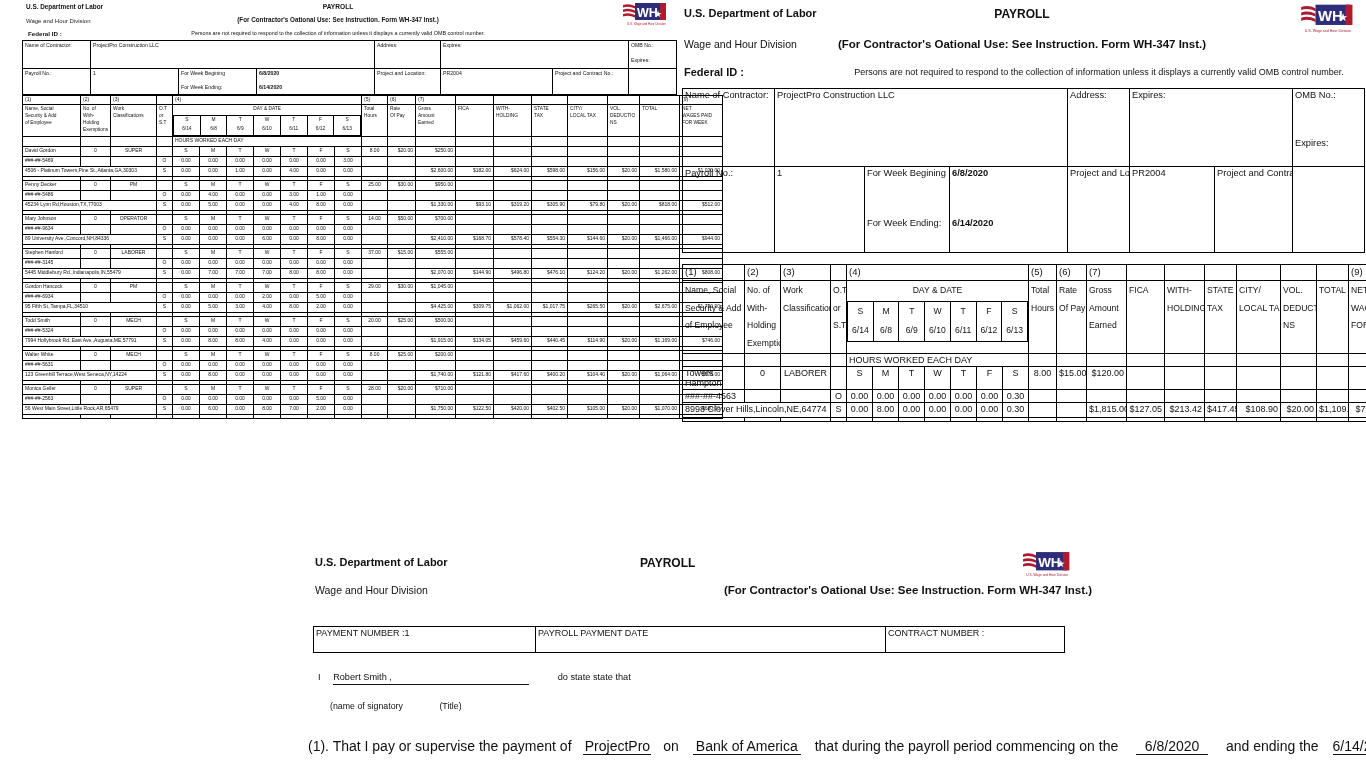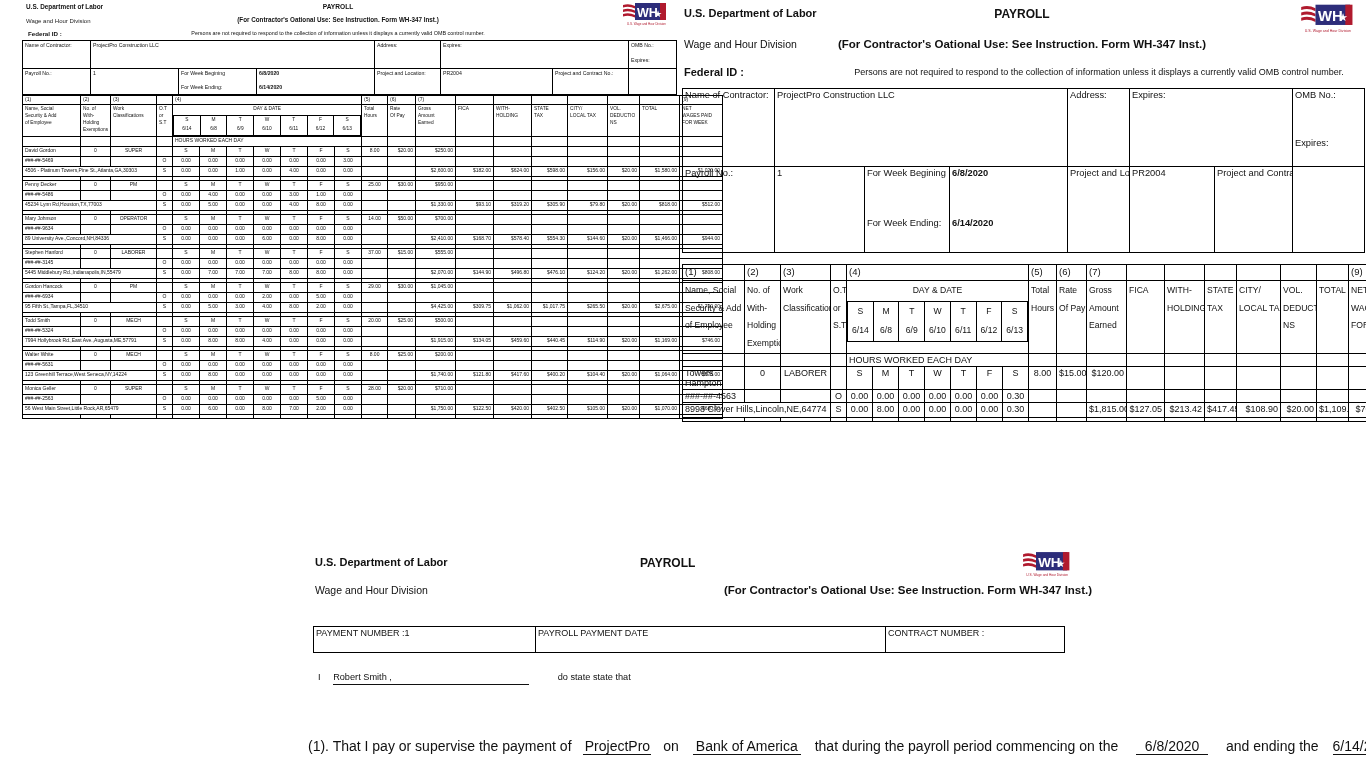--- a/index.html
+++ b/index.html
@@ -1372,20 +1372,24 @@
       </tr>
     </tbody>
       </table>
 
     <div class="decl">
       <div class="line-row">
         <span class="no-ul">I</span>
         <span class="ul" style="width:196px; margin-left:10px; padding-bottom:2px;">Robert Smith ,</span>
         <span class="no-ul" style="margin-left:26px;">do state state that</span>
       </div>
+      <div class="line-row">
+        <span class="no-ul small-lbl" style="margin-left:12px;">(name of signatory</span>
+        <span class="no-ul small-lbl" style="margin-left:34px;">(Title)</span>
+      </div>
     </div>
 
     <div class="p1">
       <span>(1).  That I pay or supervise the payment of</span>
       <span class="ul" style="width:68px; text-align:center; margin:0 8px;">ProjectPro</span>
       <span>on</span>
       <span class="ul" style="width:108px; text-align:center; margin:0 10px;">Bank of America</span>
       <span>that during the payroll period commencing on the</span>
       <span class="ul" style="width:72px; text-align:center; margin:0 14px;">6/8/2020</span>
       <span>and ending the</span>

